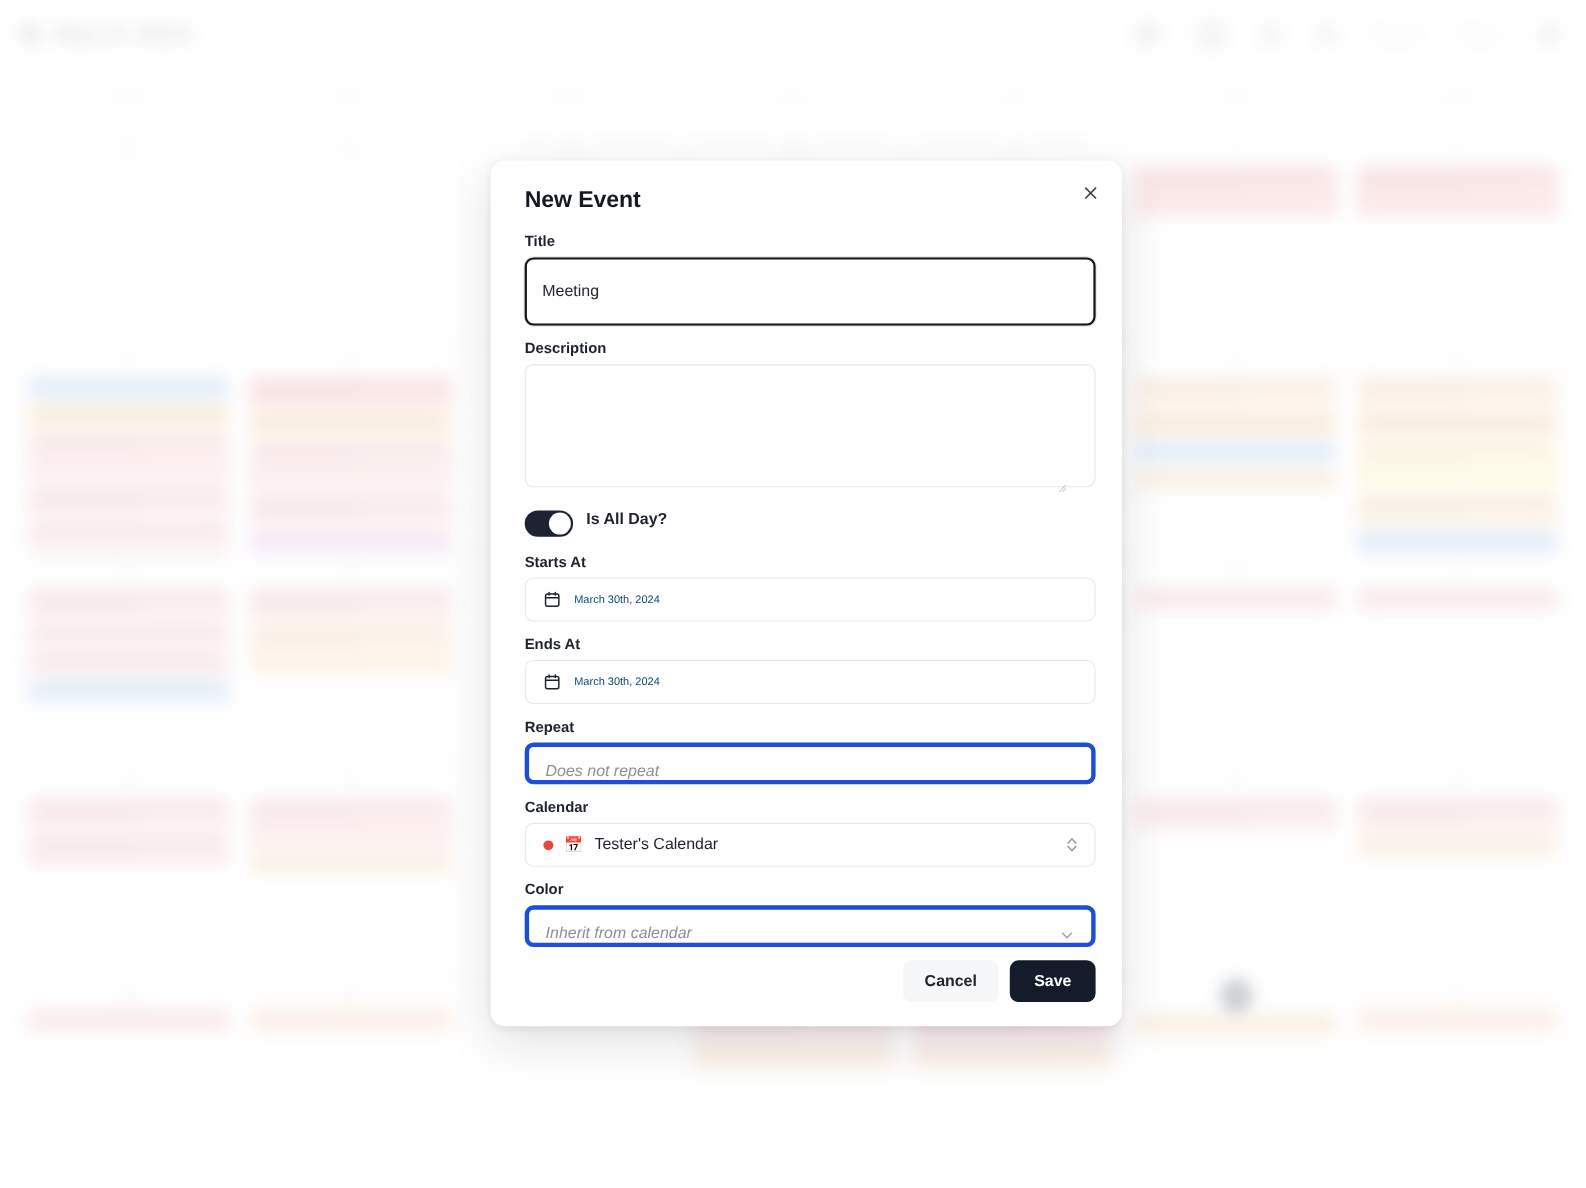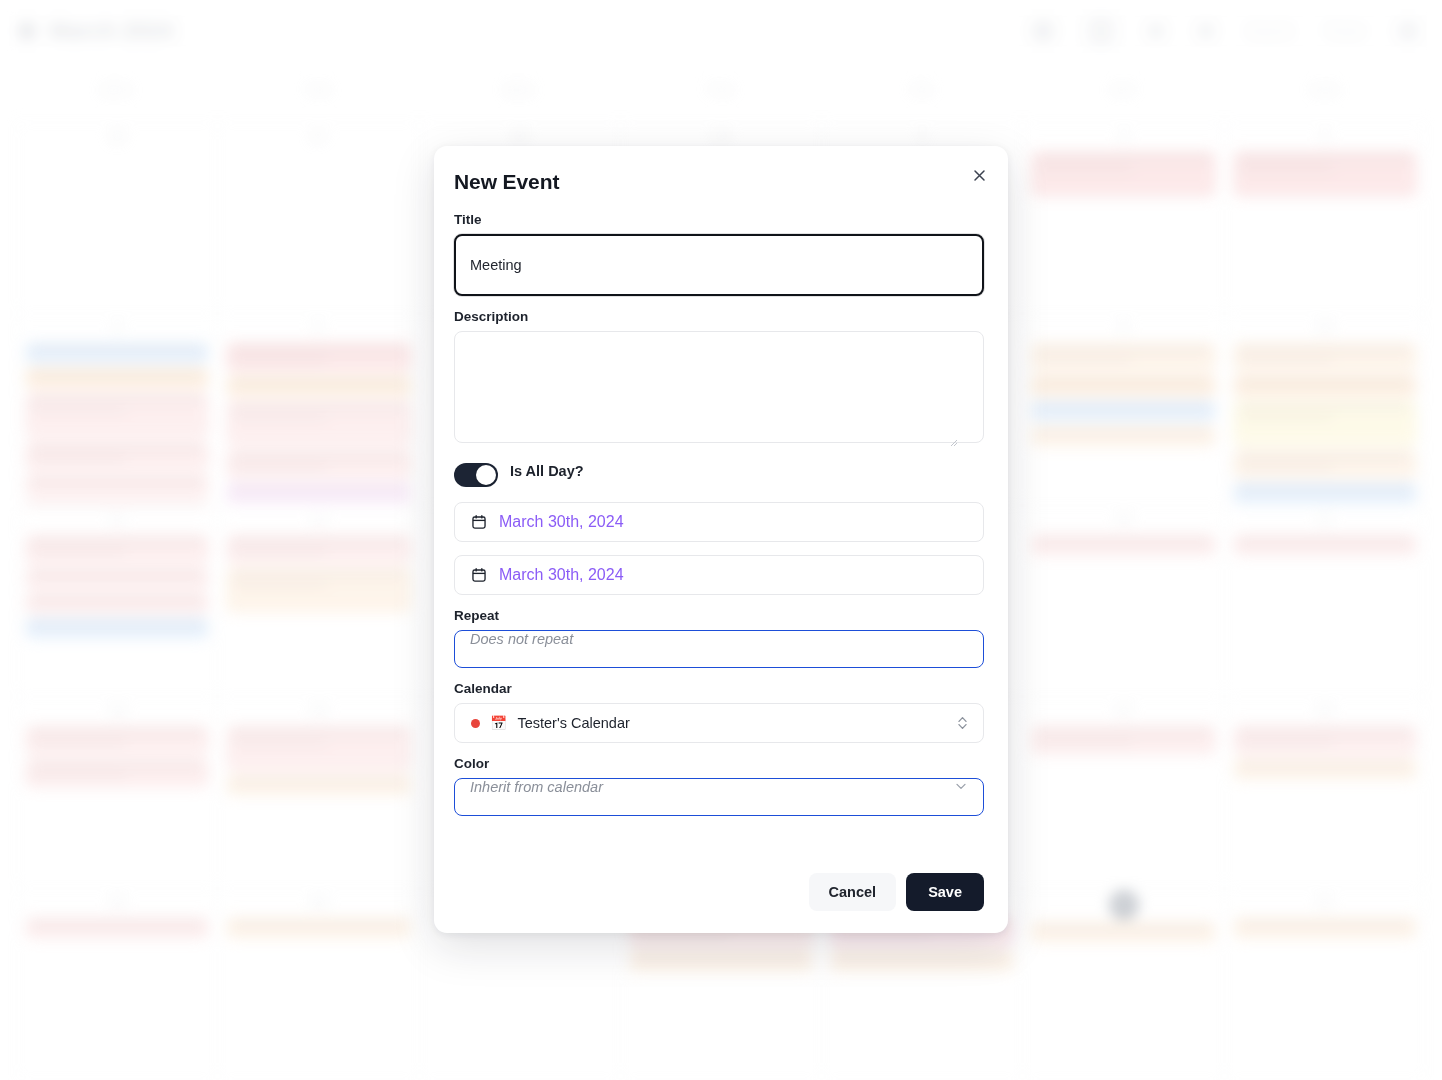--- a/index.html
+++ b/index.html
@@ -165,27 +165,27 @@
   .c-purple { background: #f2d4f3; }
 
   
   .scrim {
     position: absolute;
     inset: 0;
     background: rgba(255,255,255,0.28);
   }
   .modal {
     position: absolute;
-    left: 434px; top: 146px;
+    left: 446px; top: 146px;
     width: 574px;
     height: 787px;
     background: #ffffff;
     border-radius: 13px;
     box-shadow: 0 14px 44px rgba(20,24,40,.13), 0 2px 8px rgba(20,24,40,.07);
-    padding: 24px 24px 0 20px;
+    padding: 24px 24px 0 31px;
   }
   .modal-title {
     font-size: 21px;
     font-weight: 700;
     color: #141821;
     letter-spacing: -.1px;
     margin-bottom: 18px;
   }
   .close-btn {
     position: absolute;
@@ -282,32 +282,32 @@
     border: 1px solid #e7e8eb;
     border-radius: 8px;
     display: flex;
     align-items: center;
     gap: 12px;
     padding: 0 16px;
     cursor: pointer;
     background: #fff;
   }
   .datefield .dtext {
-    font-size: 16px;
-    color: #8b5cf6;
+    font-size: 10px;
+    color: #0c4a6e;
   }
 
   
   .phfield {
     width: 100%;
     height: 38px;
-    border: 1px solid #1d4ed8;
+    border: 4px solid #1d4ed8;
     border-radius: 8px;
     display: flex;
-    align-items: flex-start;
+    align-items: flex-end;
     padding: 0 15px;
     cursor: pointer;
     background: #fff;
   }
   .phfield .ph {
     font-size: 14.5px;
     font-style: italic;
     color: #8a8f99;
   }
   .phfield .chev { margin-left: auto; color: #9aa0aa; display:flex; }
@@ -684,31 +684,33 @@
     </div>
 
     <div class="toggle-row">
       <div class="toggle">
         <span class="knob"></span>
       </div>
       <span class="toggle-label">Is All Day?</span>
     </div>
 
     <div class="group">
+      <label class="field-label">Starts At</label>
       <div class="datefield">
         <svg width="16" height="16" viewBox="0 0 18 18" fill="none" stroke="#1d222c" stroke-width="1.5">
           <rect x="2.2" y="3.4" width="13.6" height="12.4" rx="2"></rect>
           <path d="M2.2 7.2 H15.8" stroke-width="1.5"></path>
           <path d="M5.8 1.8 V4.4 M12.2 1.8 V4.4" stroke-linecap="round"></path>
         </svg>
         <span class="dtext">March 30th, 2024</span>
       </div>
     </div>
 
     <div class="group">
+      <label class="field-label">Ends At</label>
       <div class="datefield">
         <svg width="16" height="16" viewBox="0 0 18 18" fill="none" stroke="#1d222c" stroke-width="1.5">
           <rect x="2.2" y="3.4" width="13.6" height="12.4" rx="2"></rect>
           <path d="M2.2 7.2 H15.8" stroke-width="1.5"></path>
           <path d="M5.8 1.8 V4.4 M12.2 1.8 V4.4" stroke-linecap="round"></path>
         </svg>
         <span class="dtext">March 30th, 2024</span>
       </div>
     </div>
 

